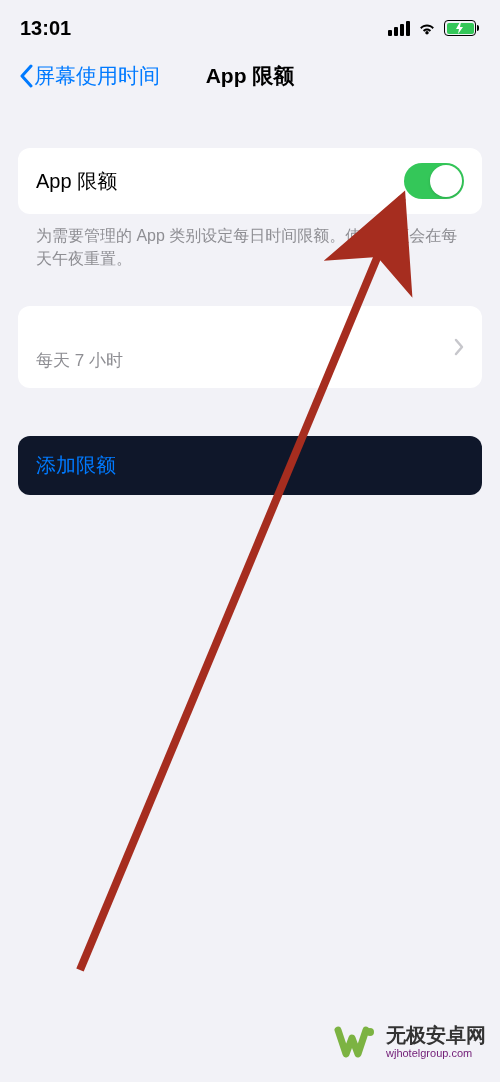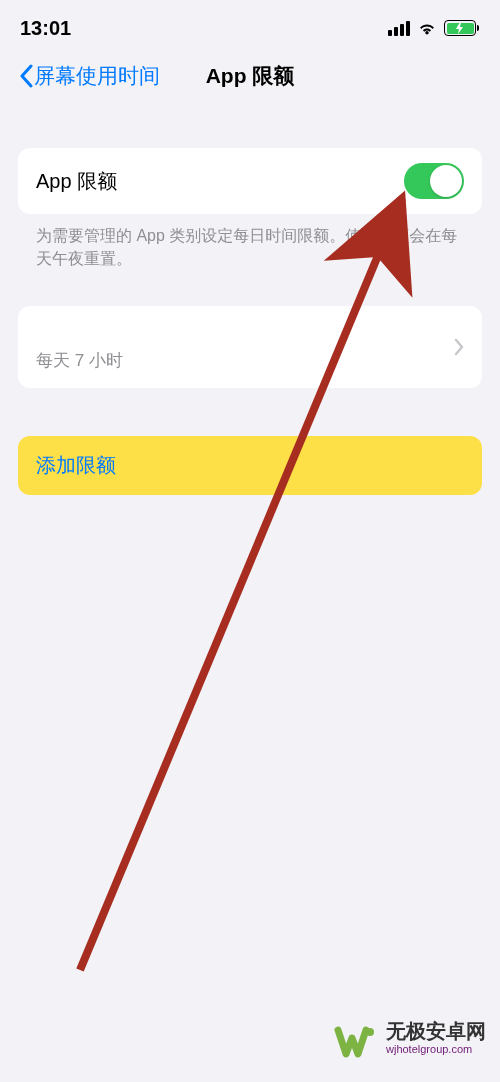--- a/index.html
+++ b/index.html
@@ -165,40 +165,40 @@
       opacity: 0;
       height: 24px;
     }
     .limit-secondary {
       font-size: 17px;
       color: #8e8e93;
     }
     .chevron-right svg { display:block; }
     .add-limit {
       margin-top: 48px;
-      background: #fde047;
+      background: #0f172a;
       border-radius: 12px;
       padding: 16px 18px;
     }
     .add-limit-text {
       font-size: 20px;
       color: #007aff;
     }
     .annotation-arrow {
       position: absolute;
       left: 0;
       top: 0;
       pointer-events: none;
     }
     .watermark {
       position: absolute;
       right: 14px;
       bottom: 18px;
       display: flex;
-      align-items: flex-start;
+      align-items: center;
       gap: 8px;
     }
     .wm-logo {
       width: 44px;
       height: 44px;
       position: relative;
     }
     .wm-text {
       display: flex;
       flex-direction: column;

